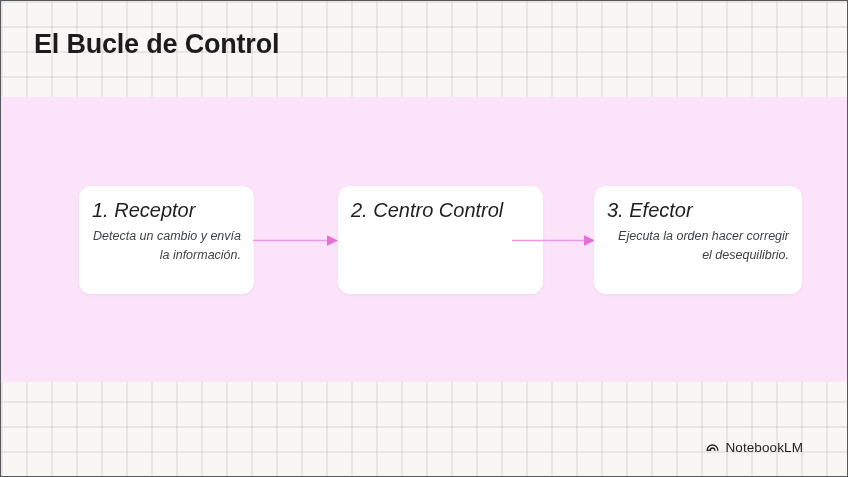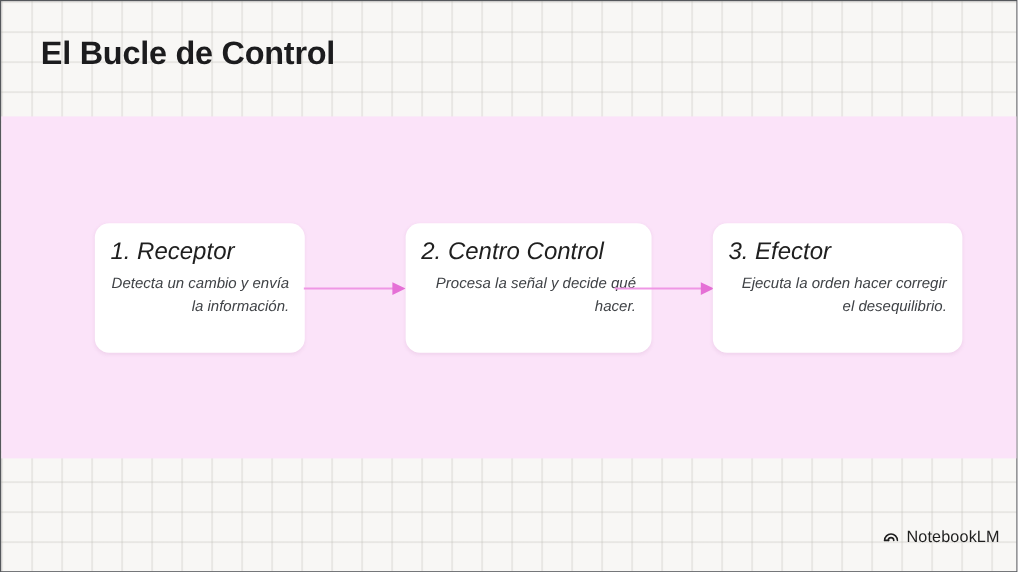--- a/index.html
+++ b/index.html
@@ -69,21 +69,21 @@
   .arrow {
     position: absolute;
     top: 233px;
     height: 13px;
   }
   .arrow-1 { left: 252px; width: 86px; }
   .arrow-2 { left: 511px; width: 84px; }
 
   .footer-brand {
     position: absolute;
-    right: 14px;
+    right: 44px;
     bottom: 21px;
     display: flex;
     align-items: center;
     gap: 5px;
     font-size: 13.5px;
     font-weight: 500;
     color: #1f1f1f;
     letter-spacing: 0.1px;
   }
 </style>
@@ -101,21 +101,20 @@
     <div class="card-body">Detecta un cambio y envía la información.</div>
   </div>
 
   <svg class="arrow arrow-1" viewBox="0 0 86 13">
     <line x1="0" y1="6.5" x2="75" y2="6.5" stroke="#ef97e5" stroke-width="1.7"></line>
     <polygon points="74,1.2 85,6.5 74,11.8" fill="#e570d6"></polygon>
   </svg>
 
   <div class="card card-2">
     <div class="card-heading">2. Centro Control</div>
-    <div class="card-body">Procesa la señal y decide qué hacer.</div>
   </div>
 
   <svg class="arrow arrow-2" viewBox="0 0 84 13">
     <line x1="0" y1="6.5" x2="73" y2="6.5" stroke="#ef97e5" stroke-width="1.7"></line>
     <polygon points="72,1.2 83,6.5 72,11.8" fill="#e570d6"></polygon>
   </svg>
 
   <div class="card card-3">
     <div class="card-heading">3. Efector</div>
     <div class="card-body">Ejecuta la orden hacer corregir el desequilibrio.</div>

